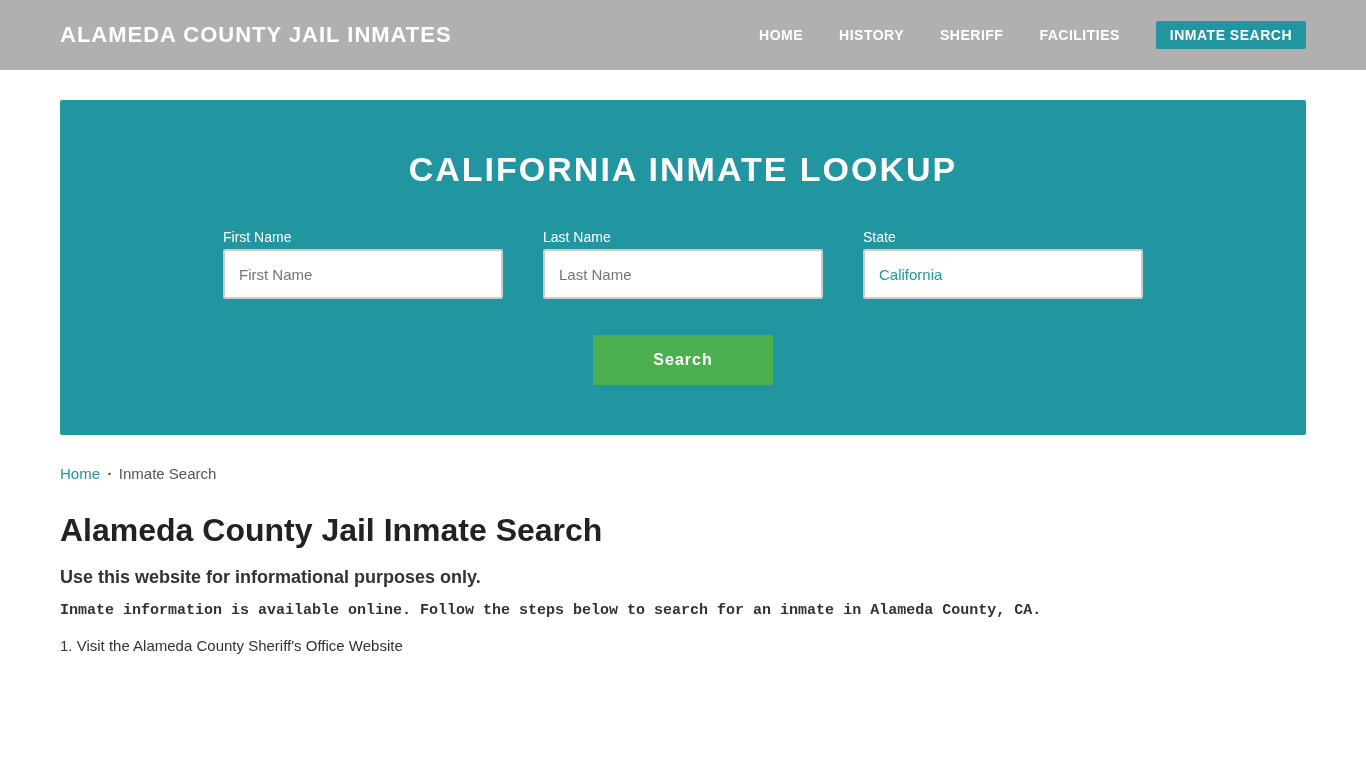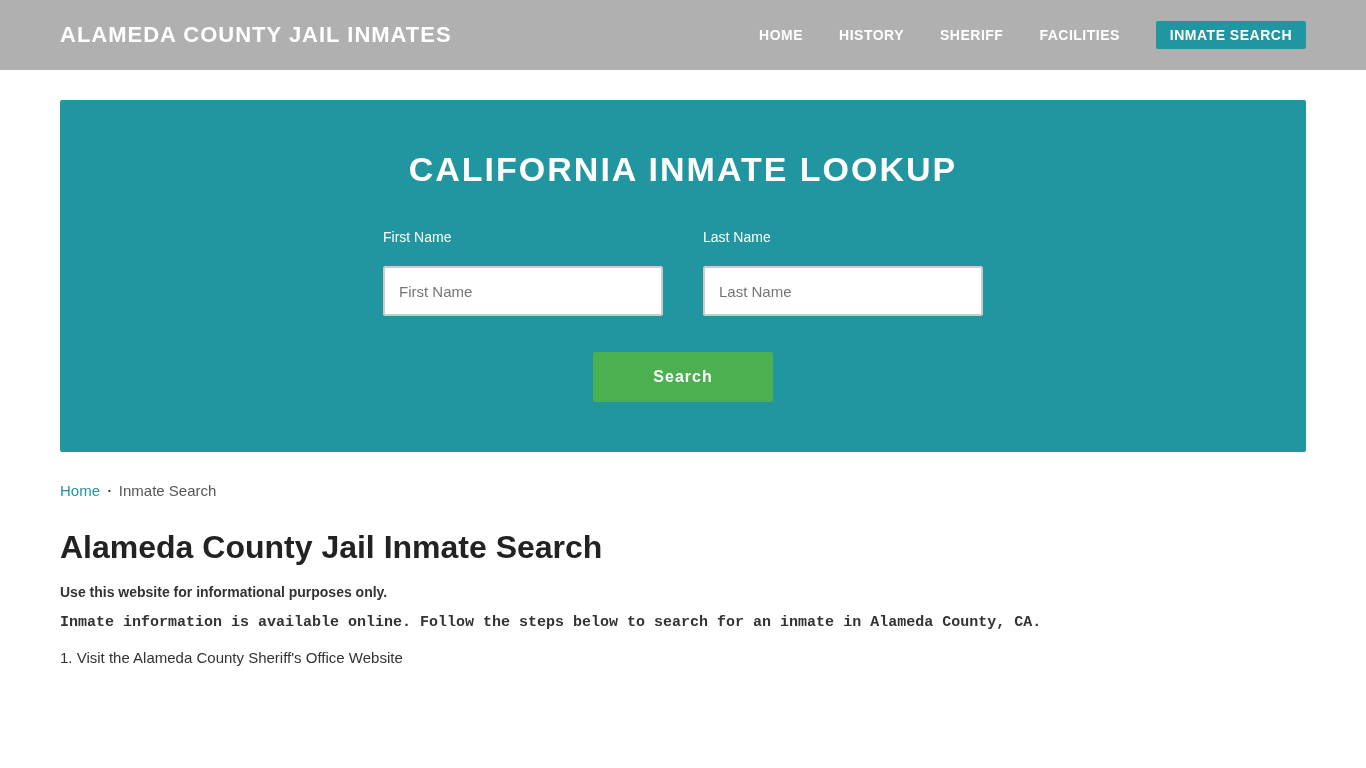--- a/index.html
+++ b/index.html
@@ -79,21 +79,21 @@
       display: flex;
       gap: 40px;
       justify-content: center;
       align-items: flex-end;
       margin-bottom: 36px;
     }
 
     .field-group {
       display: flex;
       flex-direction: column;
-      gap: 21px;
+      gap: 4px;
     }
 
     .field-label {
       color: #fff;
       font-size: 14px;
       font-weight: 500;
     }
 
     .field-input {
       width: 280px;
@@ -162,21 +162,21 @@
     }
 
     .page-heading {
       font-size: 32px;
       font-weight: 700;
       color: #222;
       margin-bottom: 18px;
     }
 
     .info-text-bold {
-      font-size: 14px;
+      font-size: 18px;
       font-weight: 700;
       color: #333;
       margin-bottom: 14px;
     }
 
     .info-text-bold-2 {
       font-size: 15px;
       font-weight: 700;
       color: #333;
       margin-bottom: 18px;
@@ -216,20 +216,24 @@
   <h2 class="search-title">CALIFORNIA INMATE LOOKUP</h2>
   <div class="search-fields">
     <div class="field-group">
       <label class="field-label">First Name</label>
       <input class="field-input" type="text" placeholder="First Name" style="">
     </div>
     <div class="field-group">
       <label class="field-label">Last Name</label>
       <input class="field-input" type="text" placeholder="Last Name" style="">
     </div>
+    <div class="field-group">
+      <label class="field-label">State</label>
+      <input class="field-input state-input" type="text" value="California" style="">
+    </div>
   </div>
   <div class="search-btn-row">
     <button class="search-button">Search</button>
   </div>
 </section>
 
 <nav class="breadcrumb">
   <a class="breadcrumb-home">Home</a>
   <span class="breadcrumb-sep">•</span>
   <span class="breadcrumb-current">Inmate Search</span>

